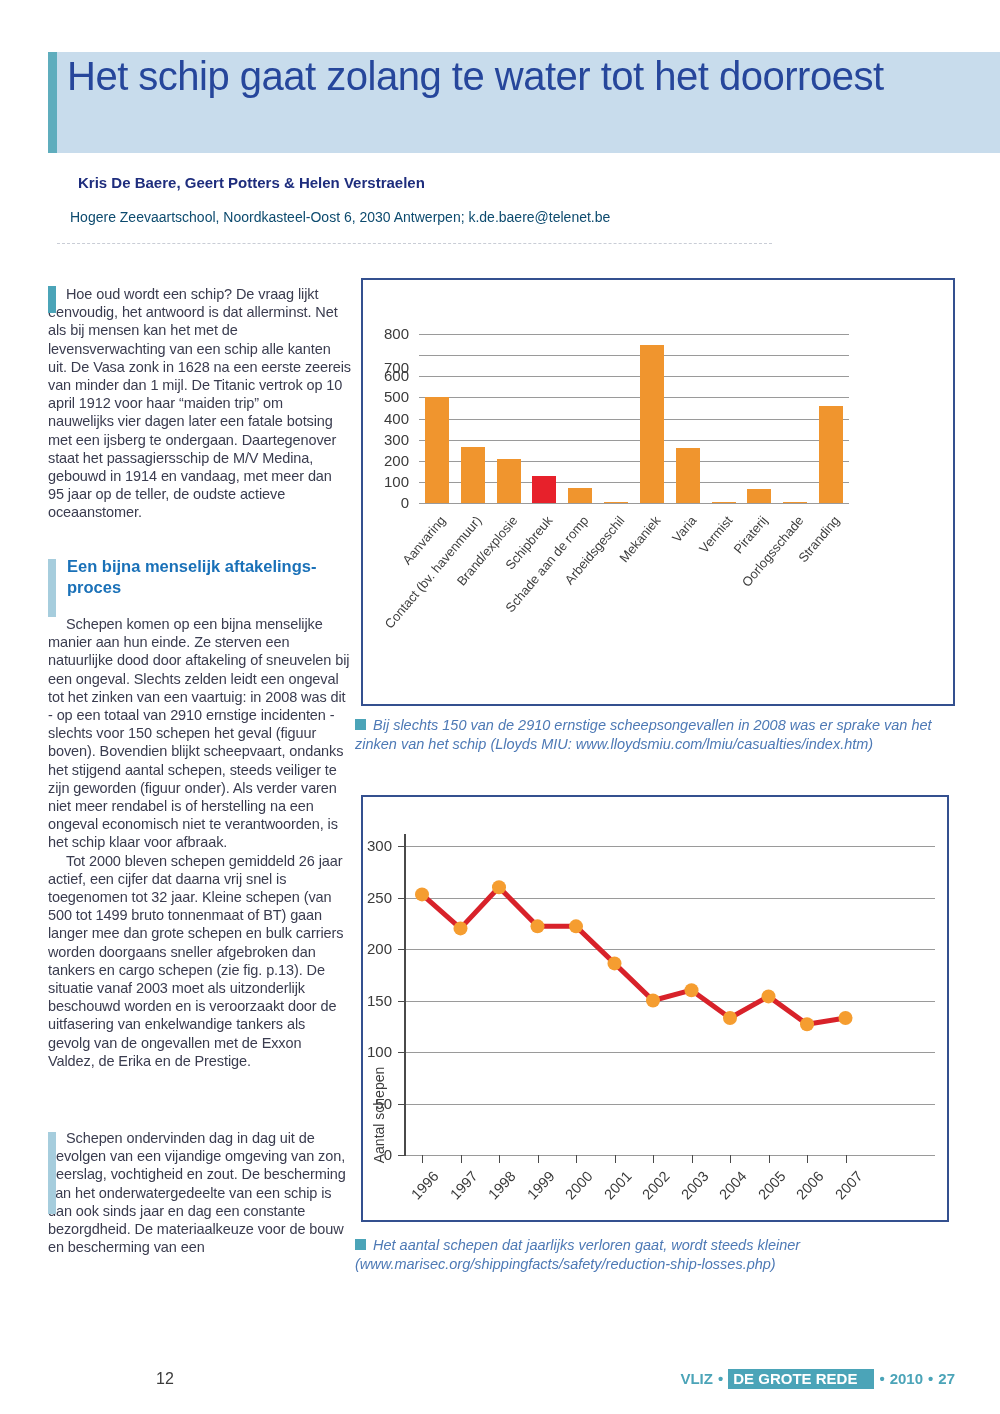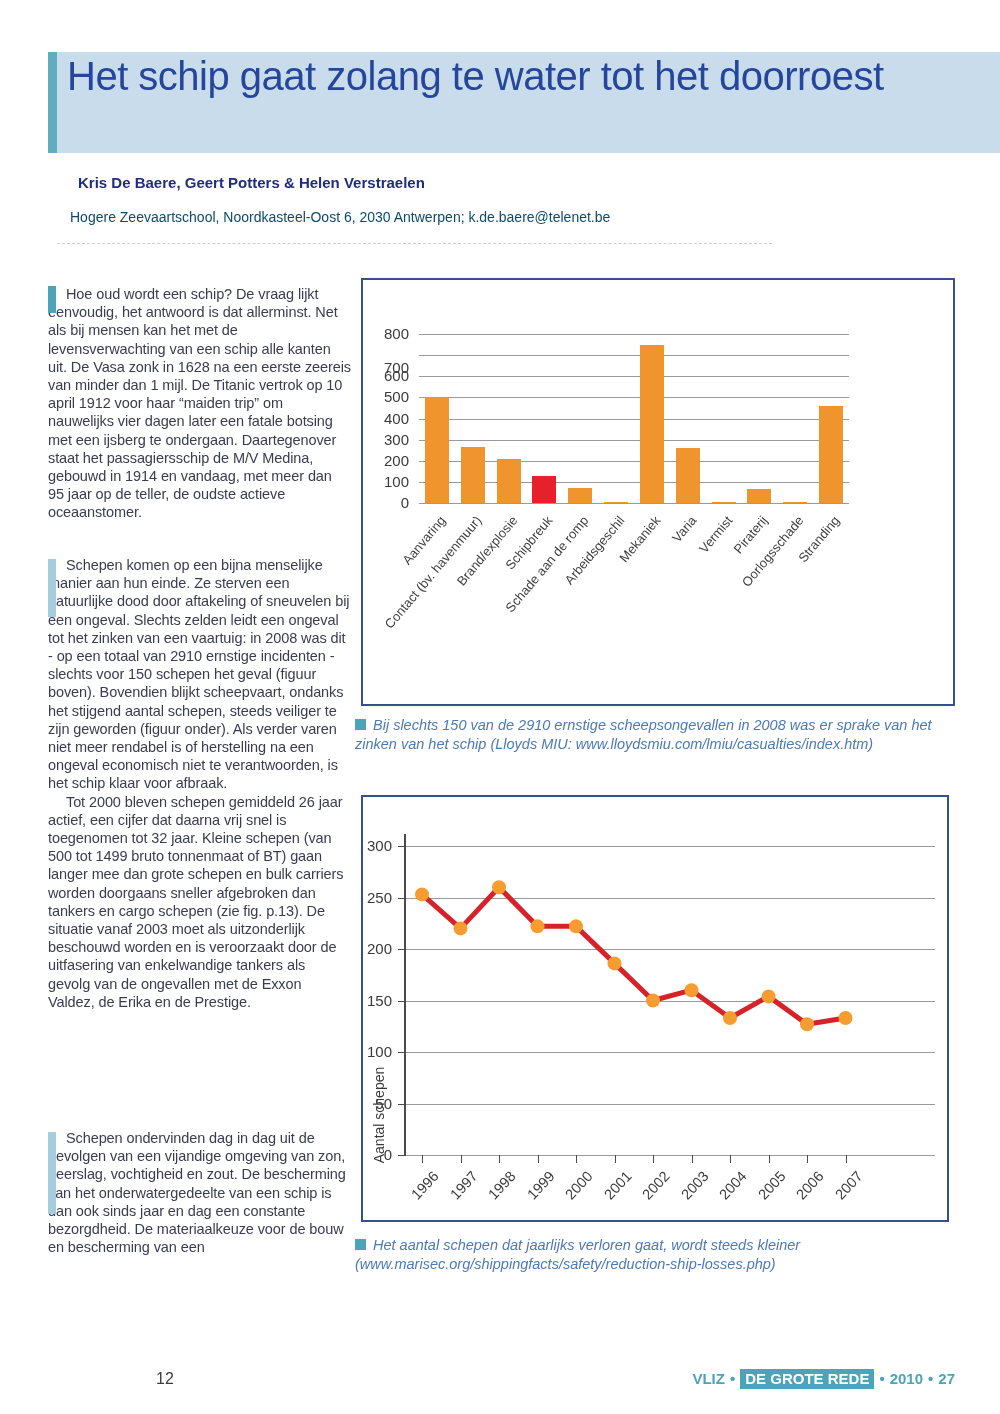--- a/index.html
+++ b/index.html
@@ -124,21 +124,21 @@
     font-size: 16px; color: #3c3c3c;
   }
   .footer-right {
     position: absolute; right: 45px; top: 1370px;
     font-size: 15px; font-weight: 700; color: var(--teal, #2ea6bb);
     white-space: nowrap;
   }
   .footer-right .dot { margin: 0 5px; }
   .footer-right .hl {
     background: var(--teal, #2ea6bb); color: #ffffff;
-    padding: 1px 5px 2px 5px;
+    padding: 1px 17px 2px 5px;
   }
 </style>
 </head>
 <body>
 
 <div class="page" style="--teal: #4ba4b8; --teal-dark: #5fadbd; --band: #c8dcec; --title: #26469b; --heading: #1a71b8; --body: #3a3c4f; --caption: #4d79b5;">
 
   <div class="title-accent"></div>
   <div class="title-band">
     <h1>Het schip gaat zolang te water tot het doorroest</h1>
@@ -148,20 +148,21 @@
   <div class="affiliation">Hogere Zeevaartschool, Noordkasteel-Oost 6, 2030 Antwerpen; k.de.baere@telenet.be</div>
   <div class="head-rule"></div>
 
   <div class="intro">
     <div class="intro-marker"></div>
     <p class="body">Hoe oud wordt een schip? De vraag lijkt eenvoudig, het antwoord is dat allerminst. Net als bij mensen kan het met de levensverwachting van een schip alle kanten uit. De Vasa zonk in 1628 na een eerste zeereis van minder dan 1 mijl. De Titanic vertrok op 10 april 1912 voor haar “maiden trip” om nauwelijks vier dagen later een fatale botsing met een ijsberg te ondergaan. Daartegenover staat het passagiersschip de M/V Medina, gebouwd in 1914 en vandaag, met meer dan 95 jaar op de teller, de oudste actieve oceaanstomer.</p>
   </div>
 
   <div class="sec sec1">
     <div class="h-bar h-bar-1"></div>
+    <h2>Een bijna menselijk aftakelings-proces</h2>
     <p class="body">Schepen komen op een bijna menselijke manier aan hun einde. Ze sterven een natuurlijke dood door aftakeling of sneuvelen bij een ongeval. Slechts zelden leidt een ongeval tot het zinken van een vaartuig: in 2008 was dit - op een totaal van 2910 ernstige incidenten - slechts voor 150 schepen het geval (figuur boven). Bovendien blijkt scheepvaart, ondanks het stijgend aantal schepen, steeds veiliger te zijn geworden (figuur onder). Als verder varen niet meer rendabel is of herstelling na een ongeval economisch niet te verantwoorden, is het schip klaar voor afbraak.</p>
     <p class="body">Tot 2000 bleven schepen gemiddeld 26 jaar actief, een cijfer dat daarna vrij snel is toegenomen tot 32 jaar. Kleine schepen (van 500 tot 1499 bruto tonnenmaat of BT) gaan langer mee dan grote schepen en bulk carriers worden doorgaans sneller afgebroken dan tankers en cargo schepen (zie fig. p.13). De situatie vanaf 2003 moet als uitzonderlijk beschouwd worden en is veroorzaakt door de uitfasering van enkelwandige tankers als gevolg van de ongevallen met de Exxon Valdez, de Erika en de Prestige.</p>
   </div>
 
   <div class="sec sec2">
     <div class="h-bar h-bar-2"></div>
     <p class="body">Schepen ondervinden dag in dag uit de gevolgen van een vijandige omgeving van zon, neerslag, vochtigheid en zout. De bescherming van het onderwatergedeelte van een schip is dan ook sinds jaar en dag een constante bezorgdheid. De materiaalkeuze voor de bouw en bescherming van een</p>
   </div>
 
   <div class="chart chart1">

